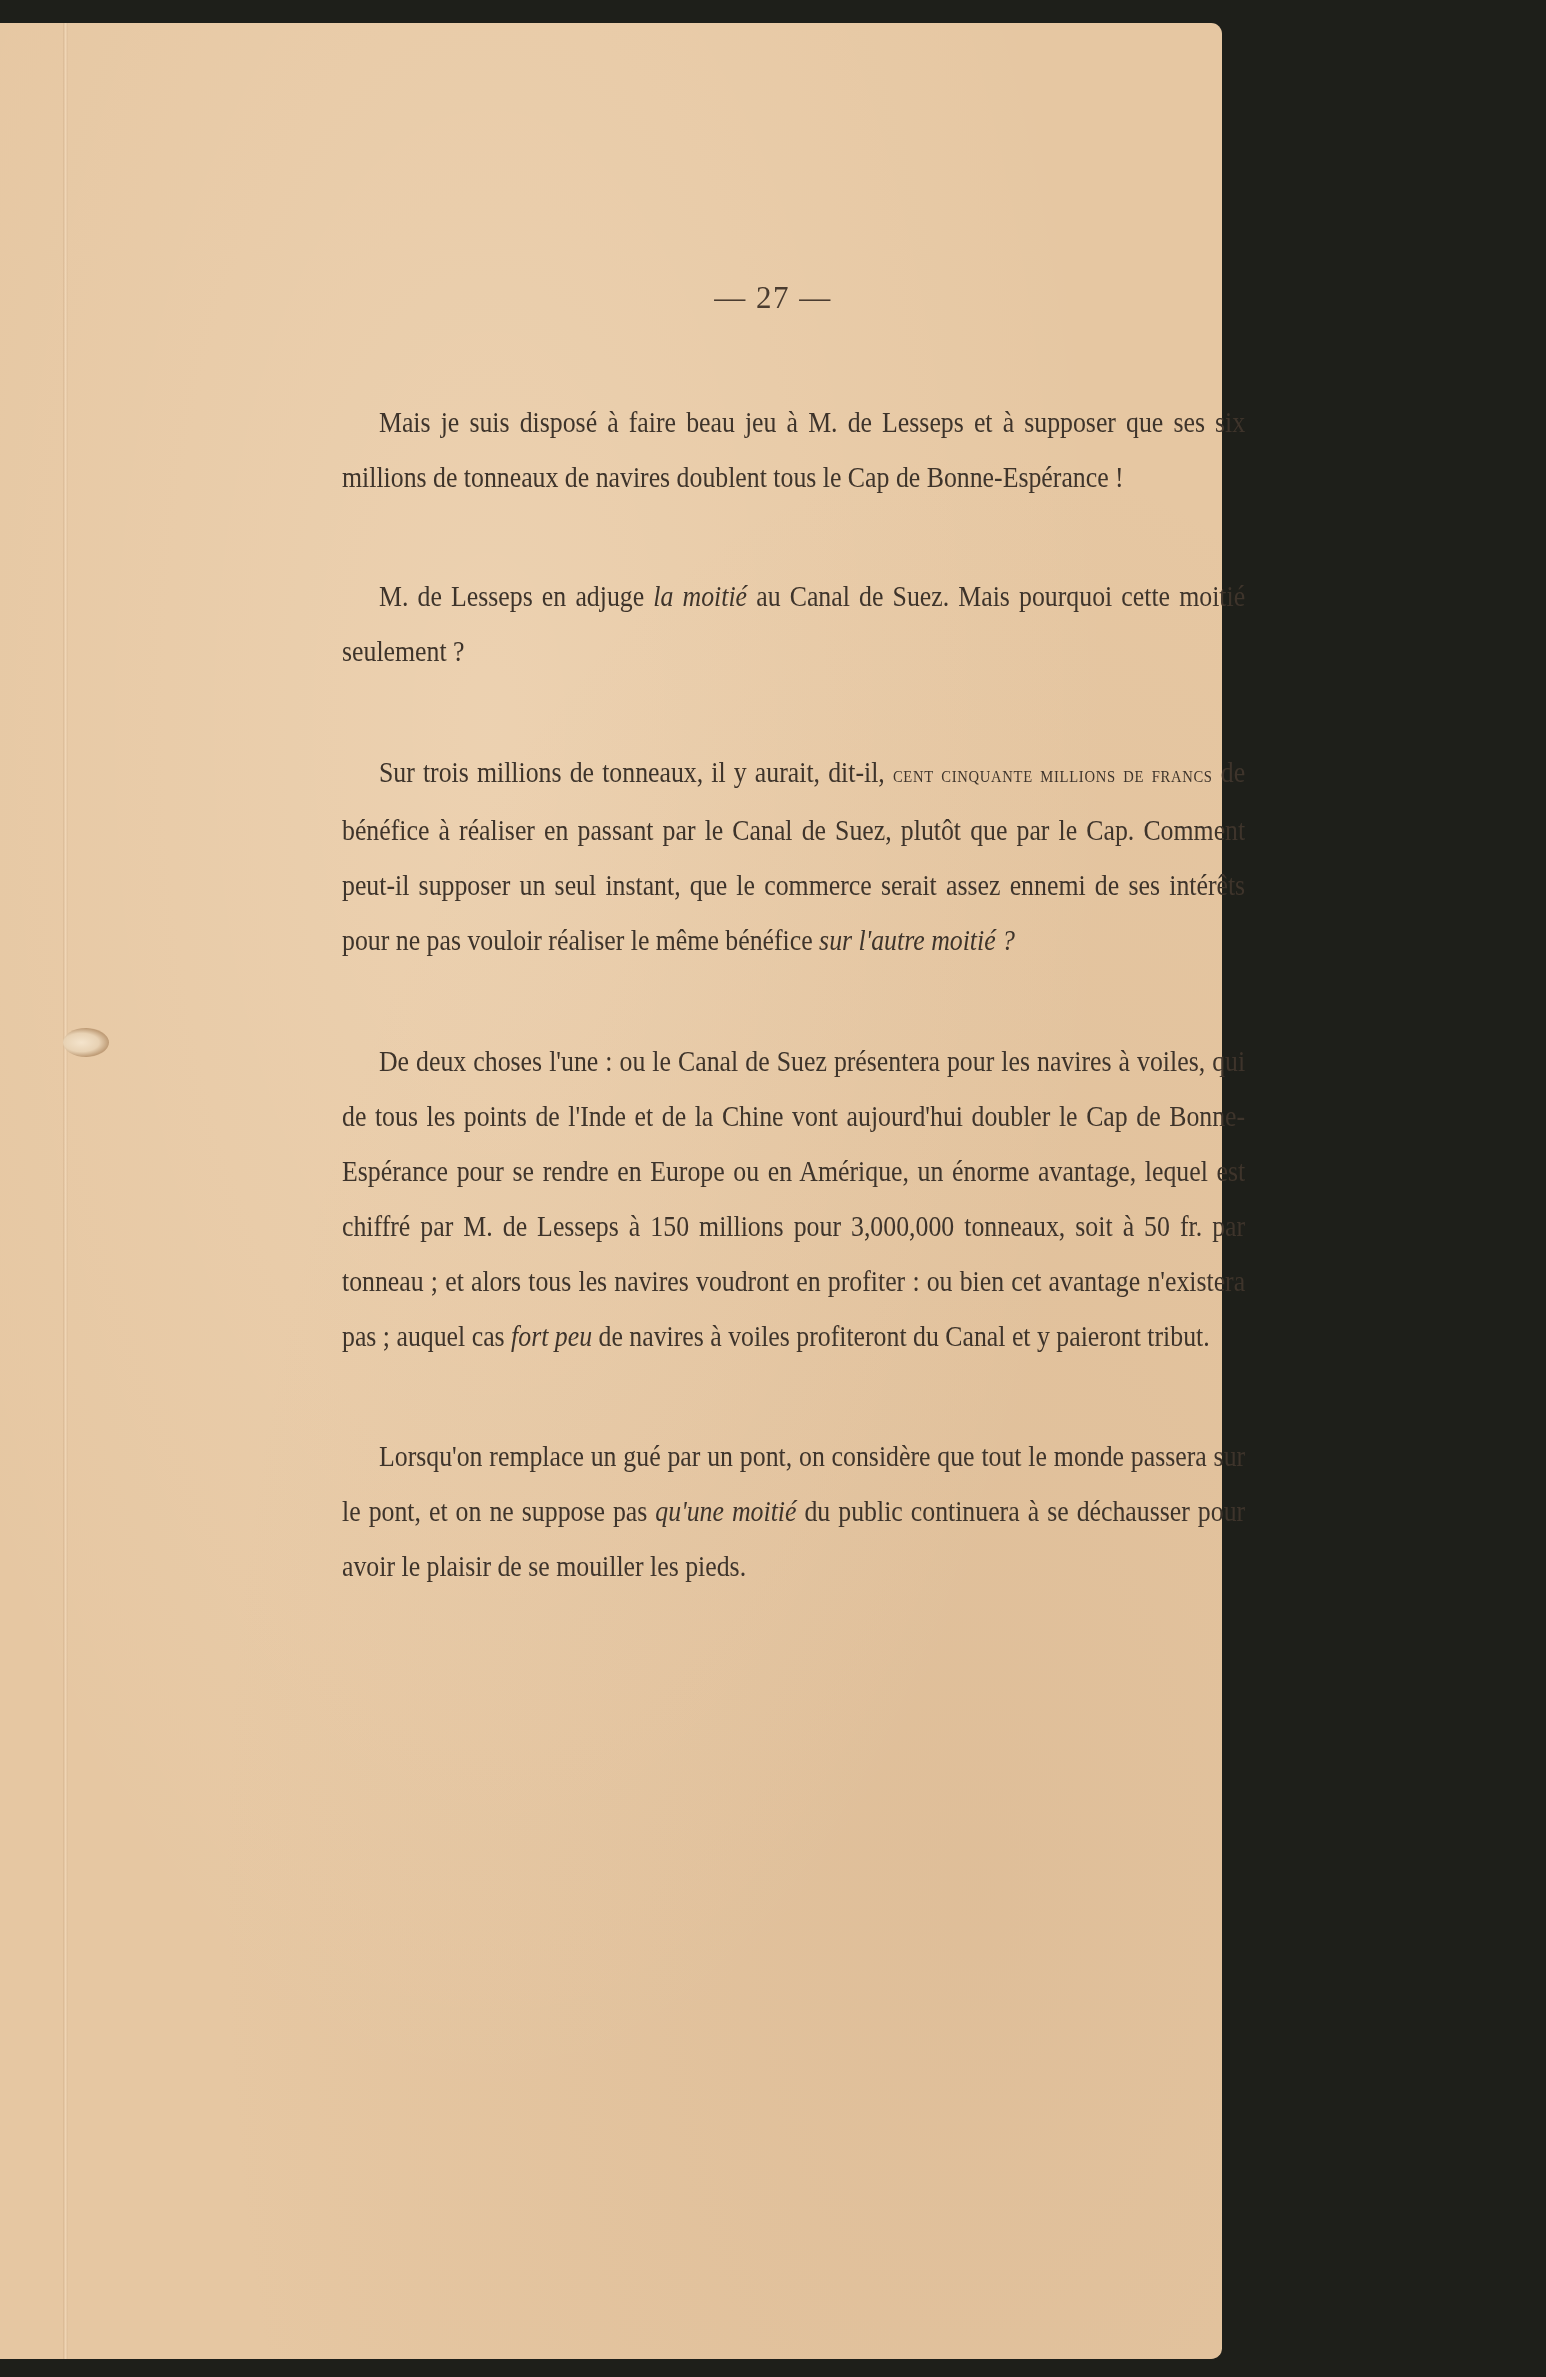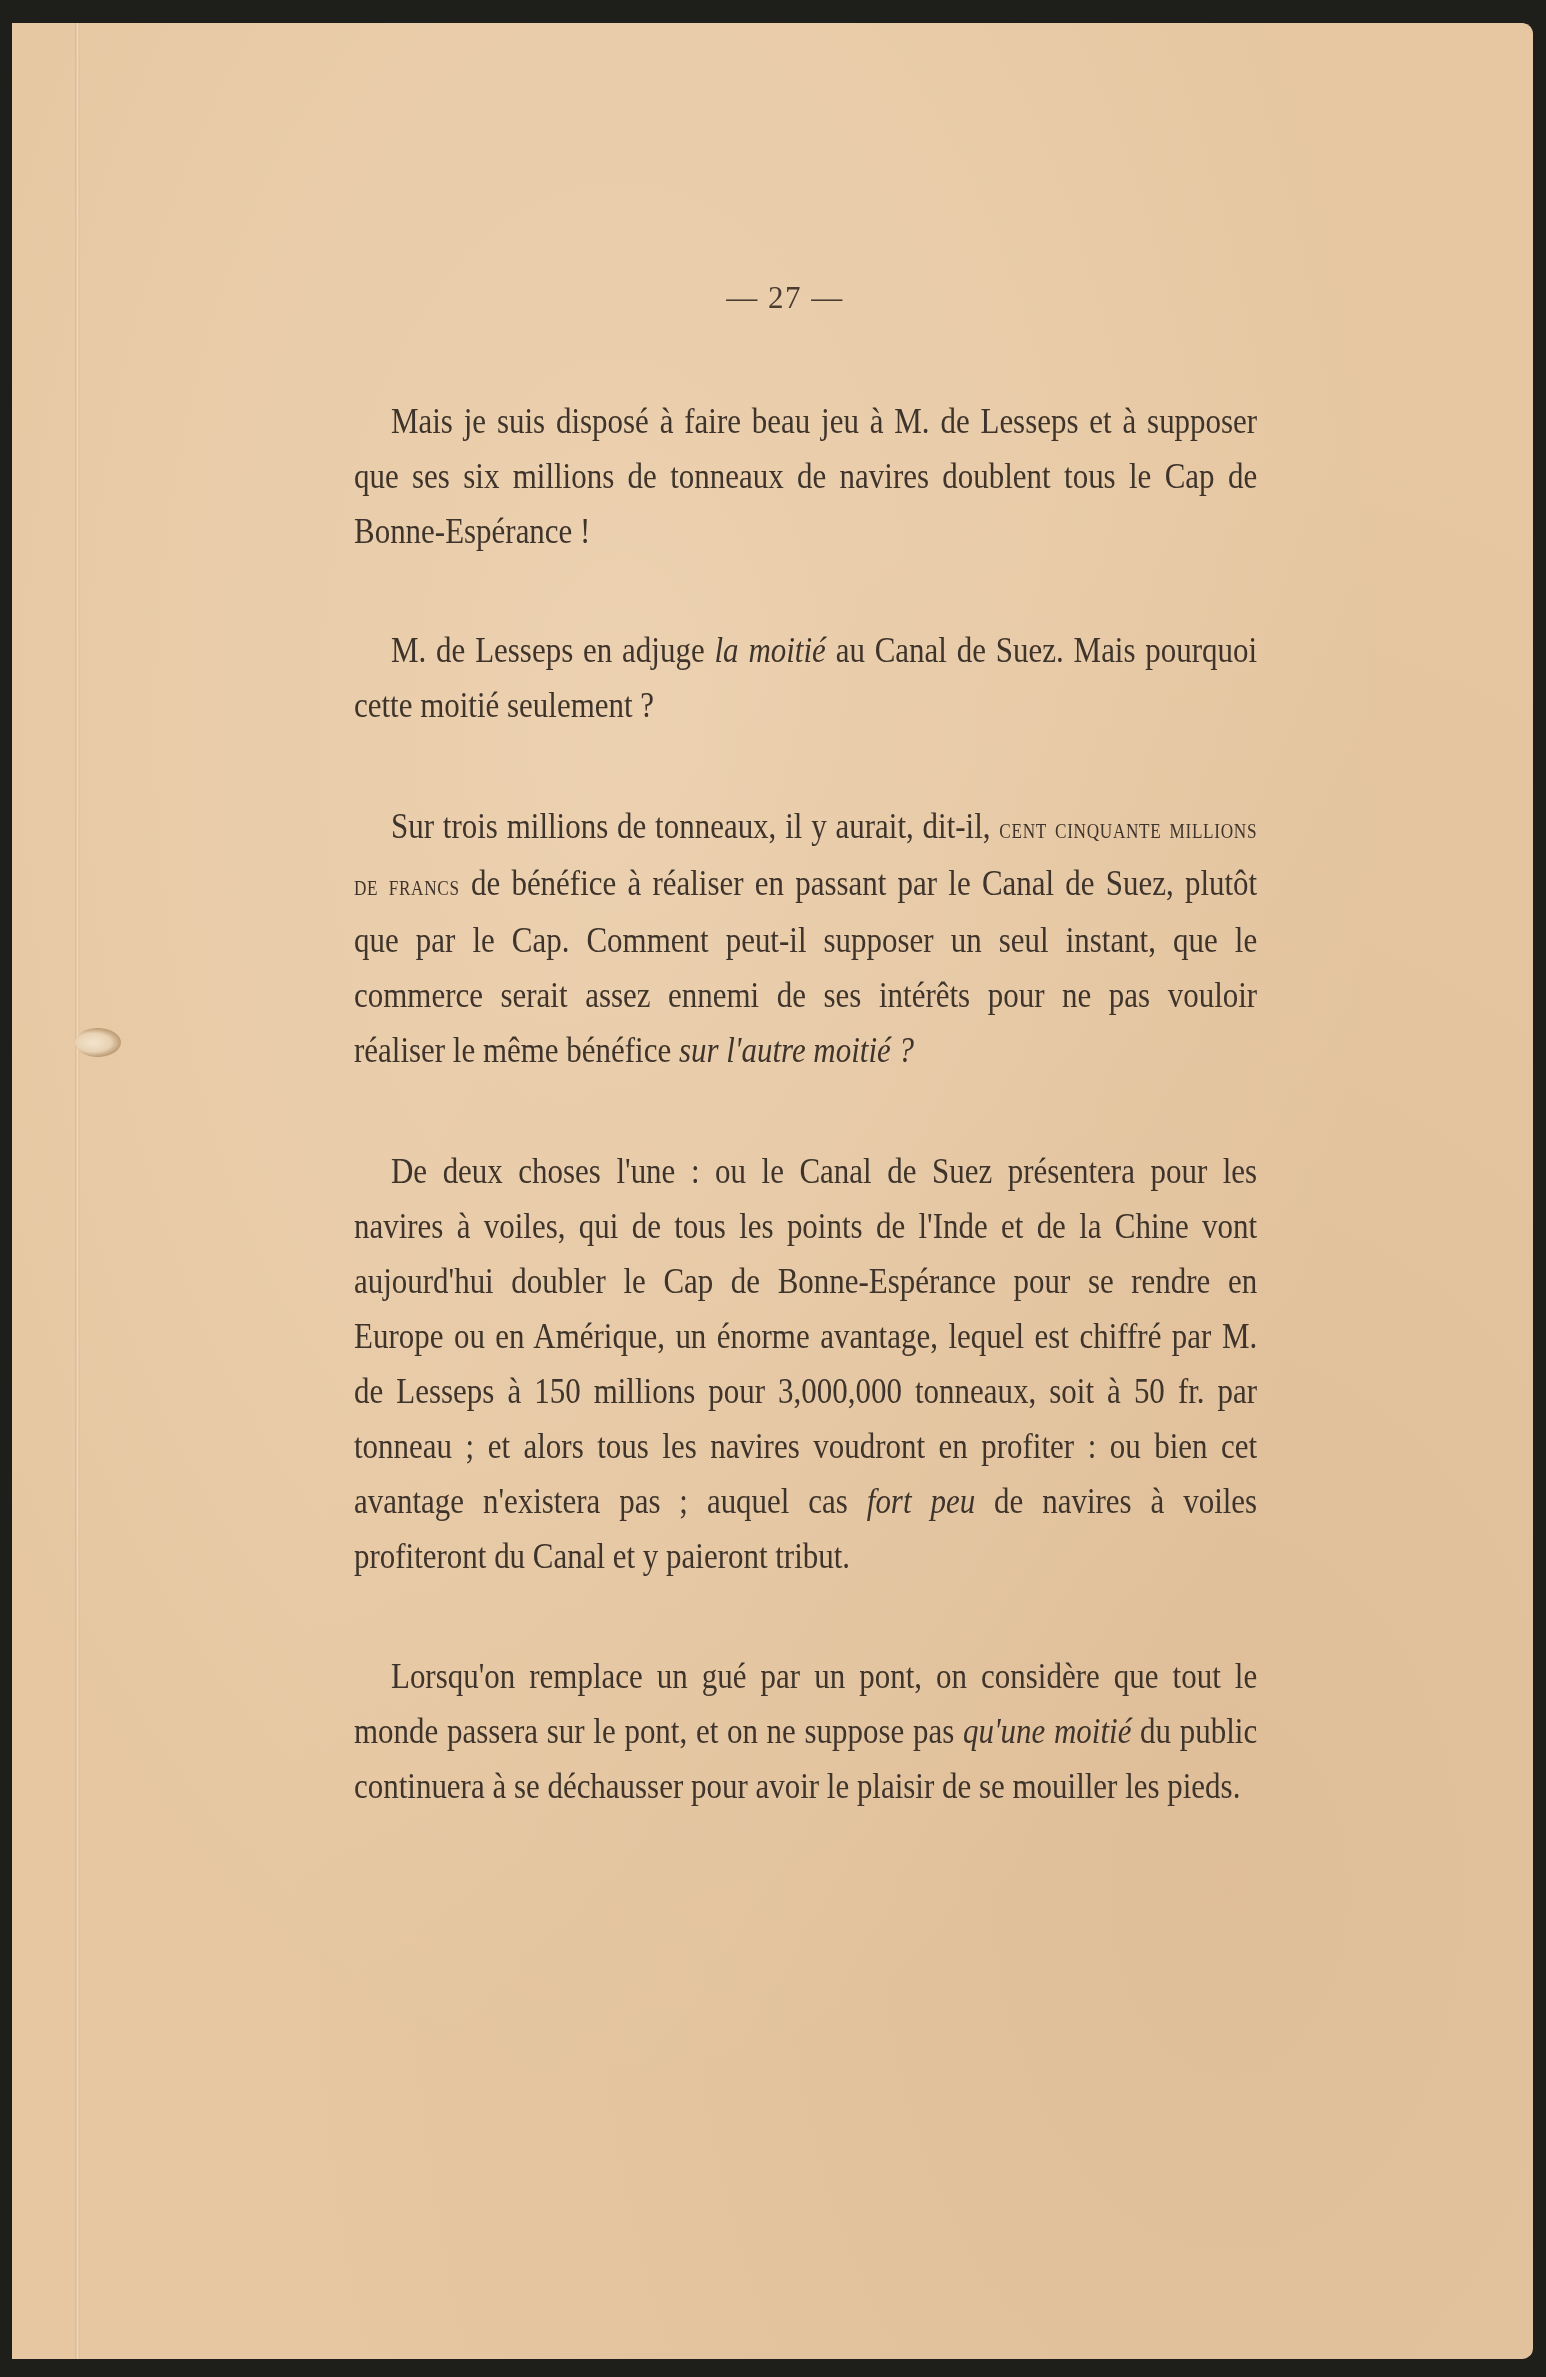--- a/index.html
+++ b/index.html
@@ -4,22 +4,22 @@
   <style>
     html, body { margin: 0; padding: 0; }
     body {
       width: 1546px; height: 2377px;
       background: #1e1f1a;
       position: relative; overflow: hidden;
       font-family: "Liberation Serif", "DejaVu Serif", serif;
     }
     .page {
       position: absolute;
-      left: 12px; top: 23px;
-      width: 1521px; height: 2336px;
+      left: 0; top: 23px;
+      width: 1222px; height: 2336px;
       background: #e6c7a2;
       background-image:
         radial-gradient(ellipse at 40% 30%, rgba(255,240,220,0.25), rgba(0,0,0,0) 60%),
         radial-gradient(ellipse at 80% 80%, rgba(190,150,110,0.18), rgba(0,0,0,0) 55%);
       border-top-right-radius: 10.8px;
       border-bottom-right-radius: 10.8px;
     }
     .gutter {
       position: absolute; left: 63px; top: 0; width: 4.6px; height: 100%;
       background: linear-gradient(to right, rgba(170,130,90,0.25), rgba(255,235,210,0.35), rgba(170,130,90,0.15));
@@ -34,21 +34,21 @@
       position: absolute; left: 0; width: 1546px; top: 257px;
       text-align: center;
       font-size: 31px; color: #4a3c30;
       letter-spacing: 1.5px;
     }
     .text-block {
       position: absolute;
       left: 342px; top: 371px;
       width: 903px;
       color: #3e342b;
-      font-size: 36px;
+      font-size: 30px;
       line-height: 55px;
     }
     .para {
       margin: 0 0 60px 0;
       text-align: justify;
       text-indent: 43px;
       transform: scaleX(0.86);
       transform-origin: left top;
       width: 116.3%;
     }

